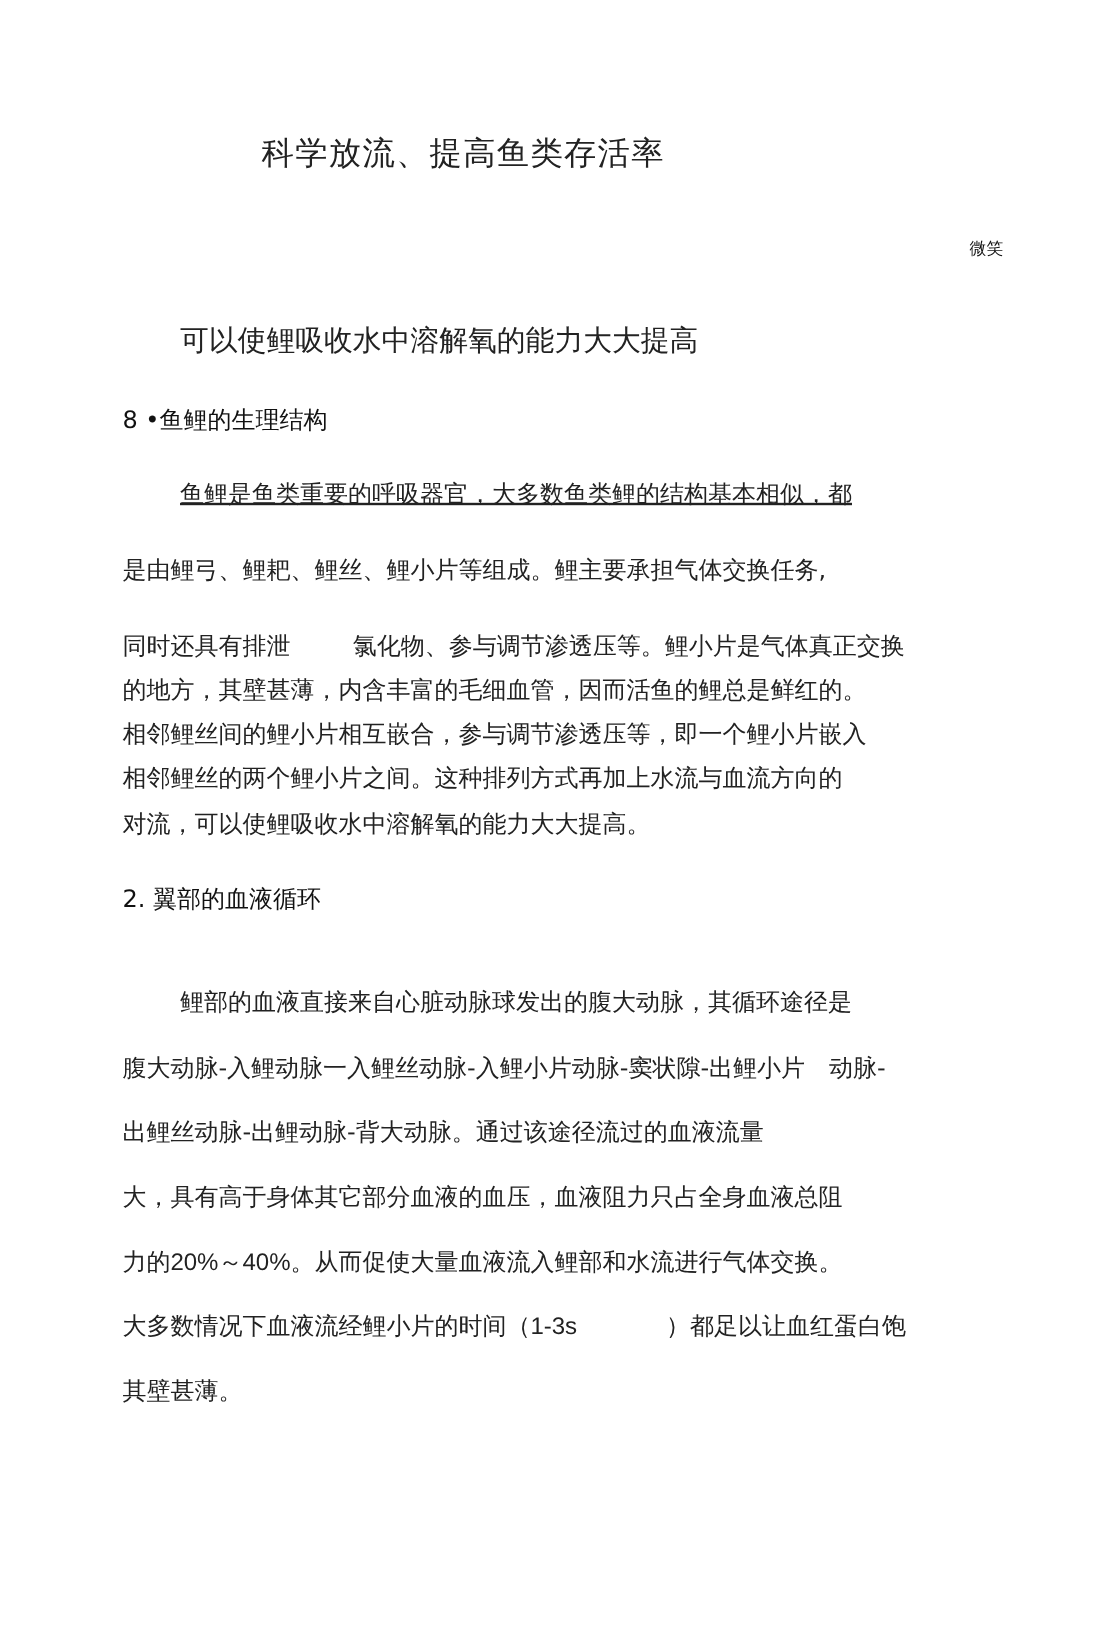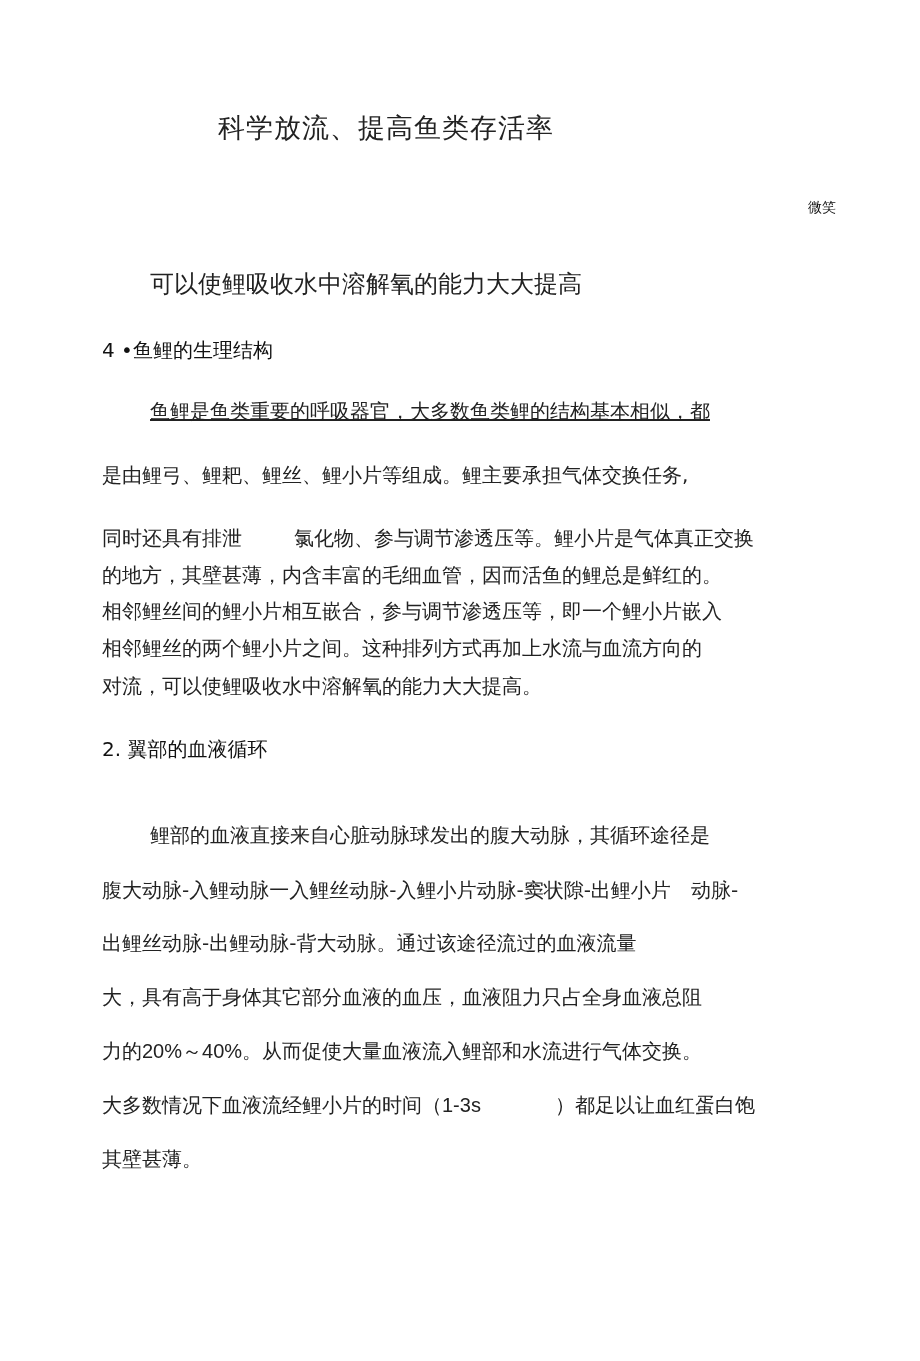--- a/index.html
+++ b/index.html
@@ -53,21 +53,21 @@
 <body>
 
 <div>
 
   <div class="abs title">科学放流、提高鱼类存活率</div>
 
   <div class="abs author">微笑</div>
 
   <div class="abs subtitle">可以使鲤吸收水中溶解氧的能力大大提高</div>
 
-  <div class="abs heading" style="top:337px;">4 •鱼鲤的生理结构</div>
+  <div class="abs heading" style="top:337px;">8 •鱼鲤的生理结构</div>
 
   <div class="abs line indent" style="top:398px;text-decoration:underline;">鱼鲤是鱼类重要的呼吸器官，大多数鱼类鲤的结构基本相似，都</div>
   <div class="abs line" style="top:462px;">是由鲤弓、鲤耙、鲤丝、鲤小片等组成。鲤主要承担气体交换任务,</div>
   <div class="abs line" style="top:525px;">
     <span>同时还具有排泄</span><span class="gap" style="width:52px;"></span><span>氯化物、参与调节渗透压等。鲤小片是气体真正交换</span>
   </div>
   <div class="abs line" style="top:562px;">的地方，其壁甚薄，内含丰富的毛细血管，因而活鱼的鲤总是鲜红的。</div>
   <div class="abs line" style="top:598px;">相邻鲤丝间的鲤小片相互嵌合，参与调节渗透压等，即一个鲤小片嵌入</div>
   <div class="abs line" style="top:635px;">相邻鲤丝的两个鲤小片之间。这种排列方式再加上水流与血流方向的</div>
   <div class="abs line" style="top:673px;">对流，可以使鲤吸收水中溶解氧的能力大大提高。</div>

